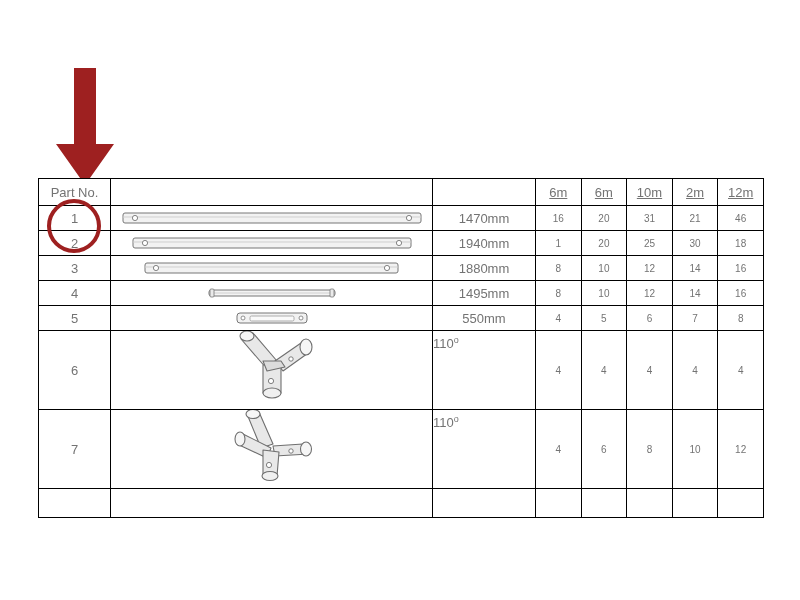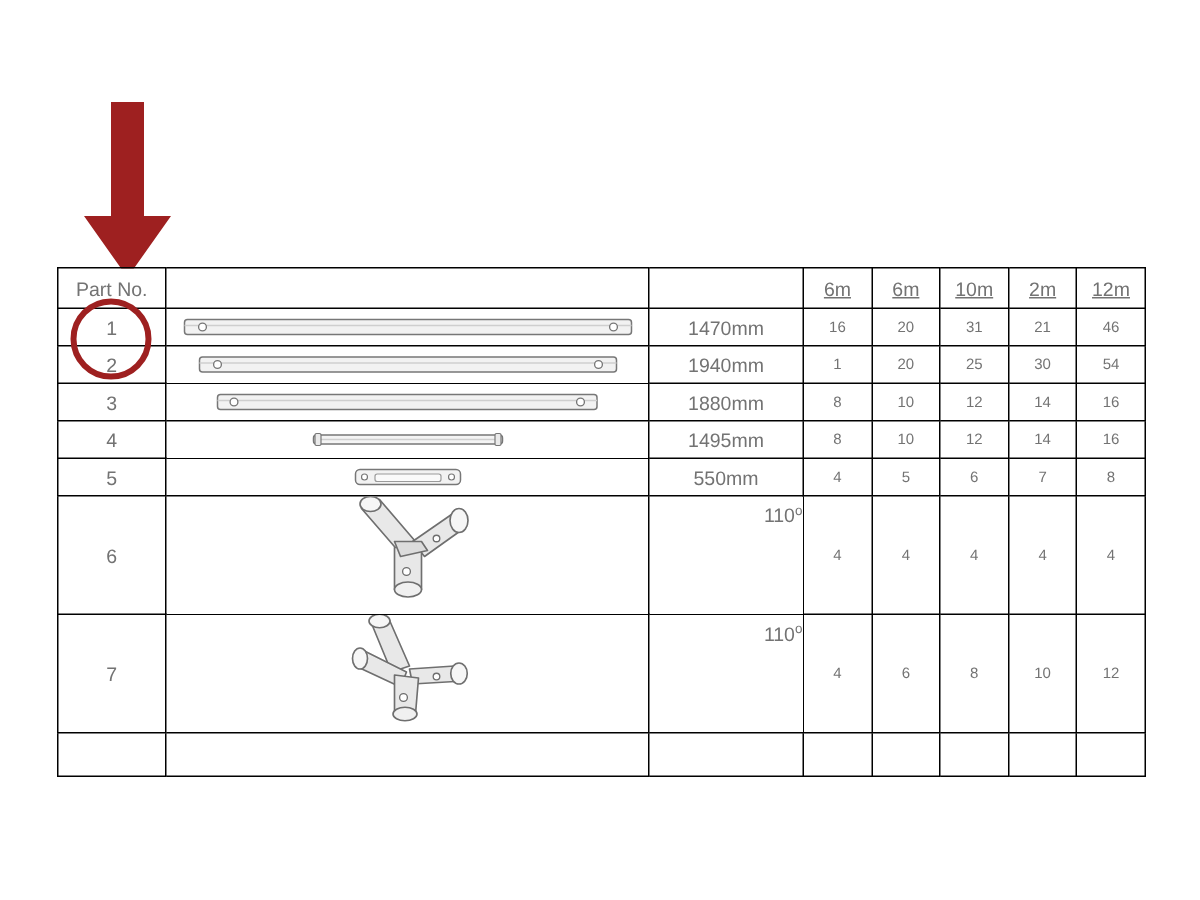--- a/index.html
+++ b/index.html
@@ -101,21 +101,21 @@
   
   .len-top {
     position: relative;
     vertical-align: top;
   }
   .len-top .len-text {
     position: absolute;
     left: 0;
     right: 0;
     top: 4px;
-    text-align: right;
+    text-align: left;
     font-size: 13px;
   }
   .len-text sup {
     font-size: 9px;
     vertical-align: super;
   }
 
   
   .row-blank td { height: 28px; }
 
@@ -183,21 +183,21 @@
               <line x1="1" y1="8" x2="279" y2="8" stroke="#cfcfcf" stroke-width="1"></line>
               <circle cx="13" cy="9" r="2.6" fill="#fff" stroke="#777" stroke-width="0.9"></circle>
               <circle cx="267" cy="9" r="2.6" fill="#fff" stroke="#777" stroke-width="0.9"></circle>
             </svg>
           </td>
           <td class="cell-len">1940mm</td>
           <td class="cell-qty">1</td>
           <td class="cell-qty">20</td>
           <td class="cell-qty">25</td>
           <td class="cell-qty">30</td>
-          <td class="cell-qty">54</td>
+          <td class="cell-qty">18</td>
         </tr>
 
         <tr class="data-row">
           <td class="cell-partno">3</td>
           <td class="cell-img">
             <svg class="tube-svg" width="255" height="18" viewBox="0 0 255 18" xmlns="http://www.w3.org/2000/svg">
               <rect x="1" y="4" width="253" height="10" rx="2" fill="#f2f2f2" stroke="#777" stroke-width="1"></rect>
               <line x1="1" y1="8" x2="254" y2="8" stroke="#cfcfcf" stroke-width="1"></line>
               <circle cx="12" cy="9" r="2.6" fill="#fff" stroke="#777" stroke-width="0.9"></circle>
               <circle cx="243" cy="9" r="2.6" fill="#fff" stroke="#777" stroke-width="0.9"></circle>

